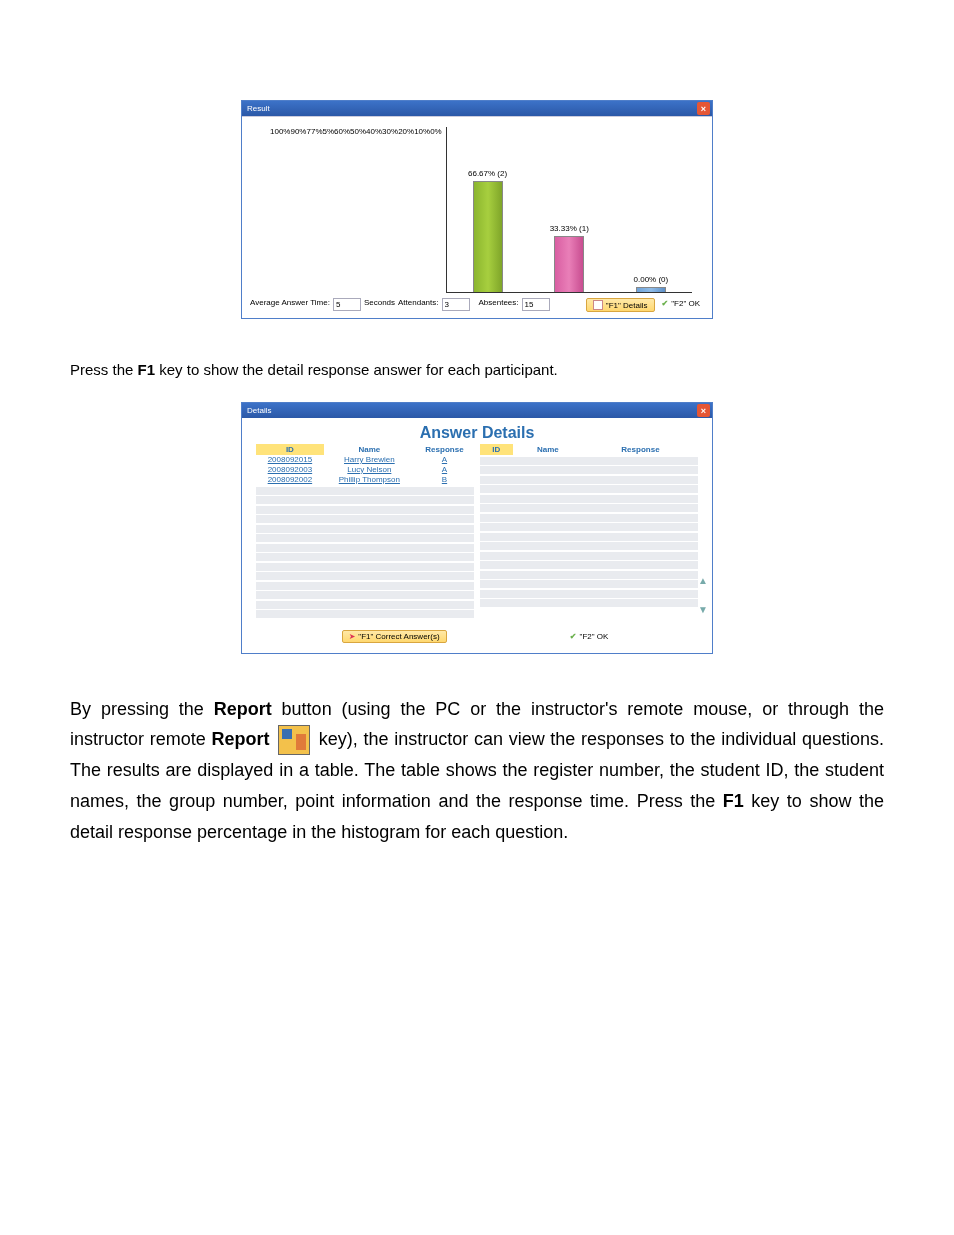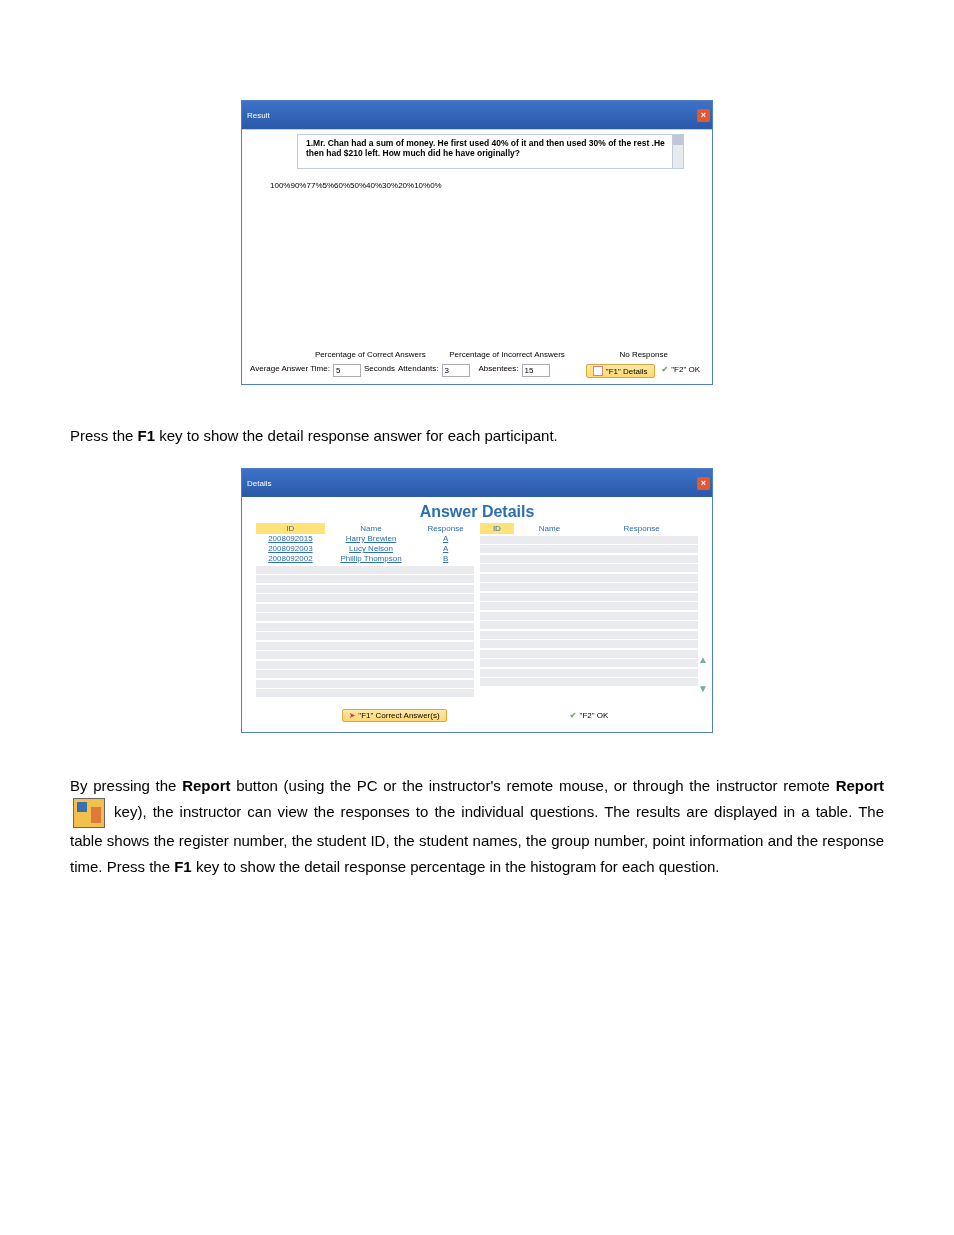--- a/index.html
+++ b/index.html
@@ -1,20 +1,20 @@
 <!DOCTYPE html>
 <html><head>
 <meta charset="utf-8">
 <style>
   body { margin:0; padding:0; font-family: Arial, Helvetica, sans-serif; background:#fff; }
   .page { width:954px; height:1235px; margin:0 auto; position:relative; padding:0 70px; box-sizing:border-box; }
 
   
   .win { border:1px solid #4f7ec9; margin:100px auto 0; width:470px; background:#fff; font-size:8px; }
-  .titlebar { height:28px; background:linear-gradient(#3c72c8,#2b58a7); color:#fff; display:flex; align-items:center; padding:0 2px 0 5px; justify-content:space-between; }
+  .titlebar { height:15px; background:linear-gradient(#3c72c8,#2b58a7); color:#fff; display:flex; align-items:center; padding:0 2px 0 5px; justify-content:space-between; }
   .titlebar .close { width:13px; height:13px; background:#e55635; border-radius:2px; display:flex; align-items:center; justify-content:center; color:#fff; font-weight:bold; font-size:9px; }
   .win-body { border-top:1px solid #ccd; padding:0; }
   .question-box { border:1px solid #bfcde3; margin:4px 28px 2px 55px; padding:3px 8px 10px; font-size:8.5px; font-weight:bold; position:relative; }
   .question-box .scroll { position:absolute; right:0; top:0; bottom:0; width:10px; background:#e8eaf0; border-left:1px solid #c5c9d6; }
   .question-box .scroll .thumb { position:absolute; top:0; left:0; right:0; height:10px; background:#c0c7d8; }
 
   .chart-area { display:flex; padding:10px 20px 2px 28px; }
   .yaxis { display:flex; justify-content:space-between; height:165px; font-size:8px; text-align:right; padding-right:4px; }
   .plot { flex:1; position:relative; height:165px; border-left:1px solid #333; border-bottom:1px solid #333; }
   .bar-group { position:absolute; bottom:0; width:33.3%; display:flex; flex-direction:column; align-items:center; }
@@ -35,72 +35,78 @@
 
   
   .body-text { font-size:15px; margin:40px 0 0; line-height:1.4; }
 
   
   .win2 { border:1px solid #4f7ec9; margin:22px auto 0; width:470px; background:#fff; font-size:8px; }
   .dlg-title { text-align:center; color:#2b6fb0; font-weight:bold; font-size:16px; padding:6px 0 2px; }
   .tables { display:flex; gap:6px; padding:0 14px 4px; }
   .tbl { flex:1; }
   .tbl table { width:100%; border-collapse:collapse; font-size:8px; }
-  .tbl th { text-align:center; padding:1px 2px; color:#2b6fb0; font-weight:normal; }
+  .tbl th { text-align:center; padding:1px 2px; color:#2b6fb0; font-weight:bold; }
   .tbl th.id { background:#ffe37a; }
   .tbl td { text-align:center; padding:0 2px; color:#2b6fb0; line-height:1.25;text-decoration:underline; }
   .stripe { height:8px; background:#e9ebef; margin:1.5px 0; }
   .details-footer { display:flex; justify-content:space-around; align-items:center; padding:6px 40px 10px; }
   .arrow-col { position:absolute; right:4px; bottom:38px; display:flex; flex-direction:column; gap:18px; }
   .arrow-col span { font-size:10px; color:#7aa; }
   .win2-body { position:relative; }
 
   
-  .para2 { font-size:15px; margin:40px 0 0; line-height:1.7; text-align:justify; }
+  .para2 { font-size:18px; margin:40px 0 0; line-height:1.7; text-align:justify; }
   .report-icon { display:inline-block; width:30px; height:28px; vertical-align:middle; border:1px solid #666; background:#f3c14b; position:relative; margin:0 3px; }
   .report-icon::before { content:""; position:absolute; left:3px; top:3px; width:10px; height:10px; background:#3a6fb0; }
   .report-icon::after { content:""; position:absolute; right:3px; top:8px; width:10px; height:16px; background:#e07a3a; }
 </style>
 </head>
 <body>
 
 <div class="page">
 
   <div class="win">
     <div class="titlebar">
       <span>Result</span>
       <div class="close">×</div>
     </div>
     <div class="win-body">
-      <div class="question-box">
-        <span>1.Mr. Chan had a sum of money. He first used 40% of it and then used 30% of the rest .He then had $210 left. How much did he have originally?</span>
-        <div class="scroll">
-            <div class="thumb"></div>
-          </div>
-      </div>
 
       <div class="chart-area">
         <div class="yaxis">
           <span>100%</span>
           <span>90%</span>
           <span>77%</span>
           <span>5%</span>
           <span>60%</span>
           <span>50%</span>
           <span>40%</span>
           <span>30%</span>
           <span>20%</span>
           <span>10%</span>
           <span>0%</span>
         </div>
-      </div>
-      <div class="xaxis">
-        <div class="xtick">Percentage of Correct Answers</div>
-        <div class="xtick">Percentage of Incorrect Answers</div>
-        <div class="xtick">No Response</div>
+        <div class="plot">
+          <div class="bar-group" style="left:0%">
+            <div class="bar-label"><span>66.67%
+(2)</span></div>
+            <div class="bar green"></div>
+          </div>
+          <div class="bar-group" style="left:33.3%">
+            <div class="bar-label"><span>33.33%
+(1)</span></div>
+            <div class="bar pink"></div>
+          </div>
+          <div class="bar-group" style="left:66.6%">
+            <div class="bar-label"><span>0.00%
+(0)</span></div>
+            <div class="bar blue"></div>
+          </div>
+        </div>
       </div>
 
       <div class="footer-row">
         <span>Average Answer Time:</span>
         <input value="5" style="">
         <span>Seconds</span>
         <span style="margin-left:0">Attendants:</span>
         <input value="3" style="">
         <span style="margin-left:6px">Absentees:</span>
         <input value="15" style="">

